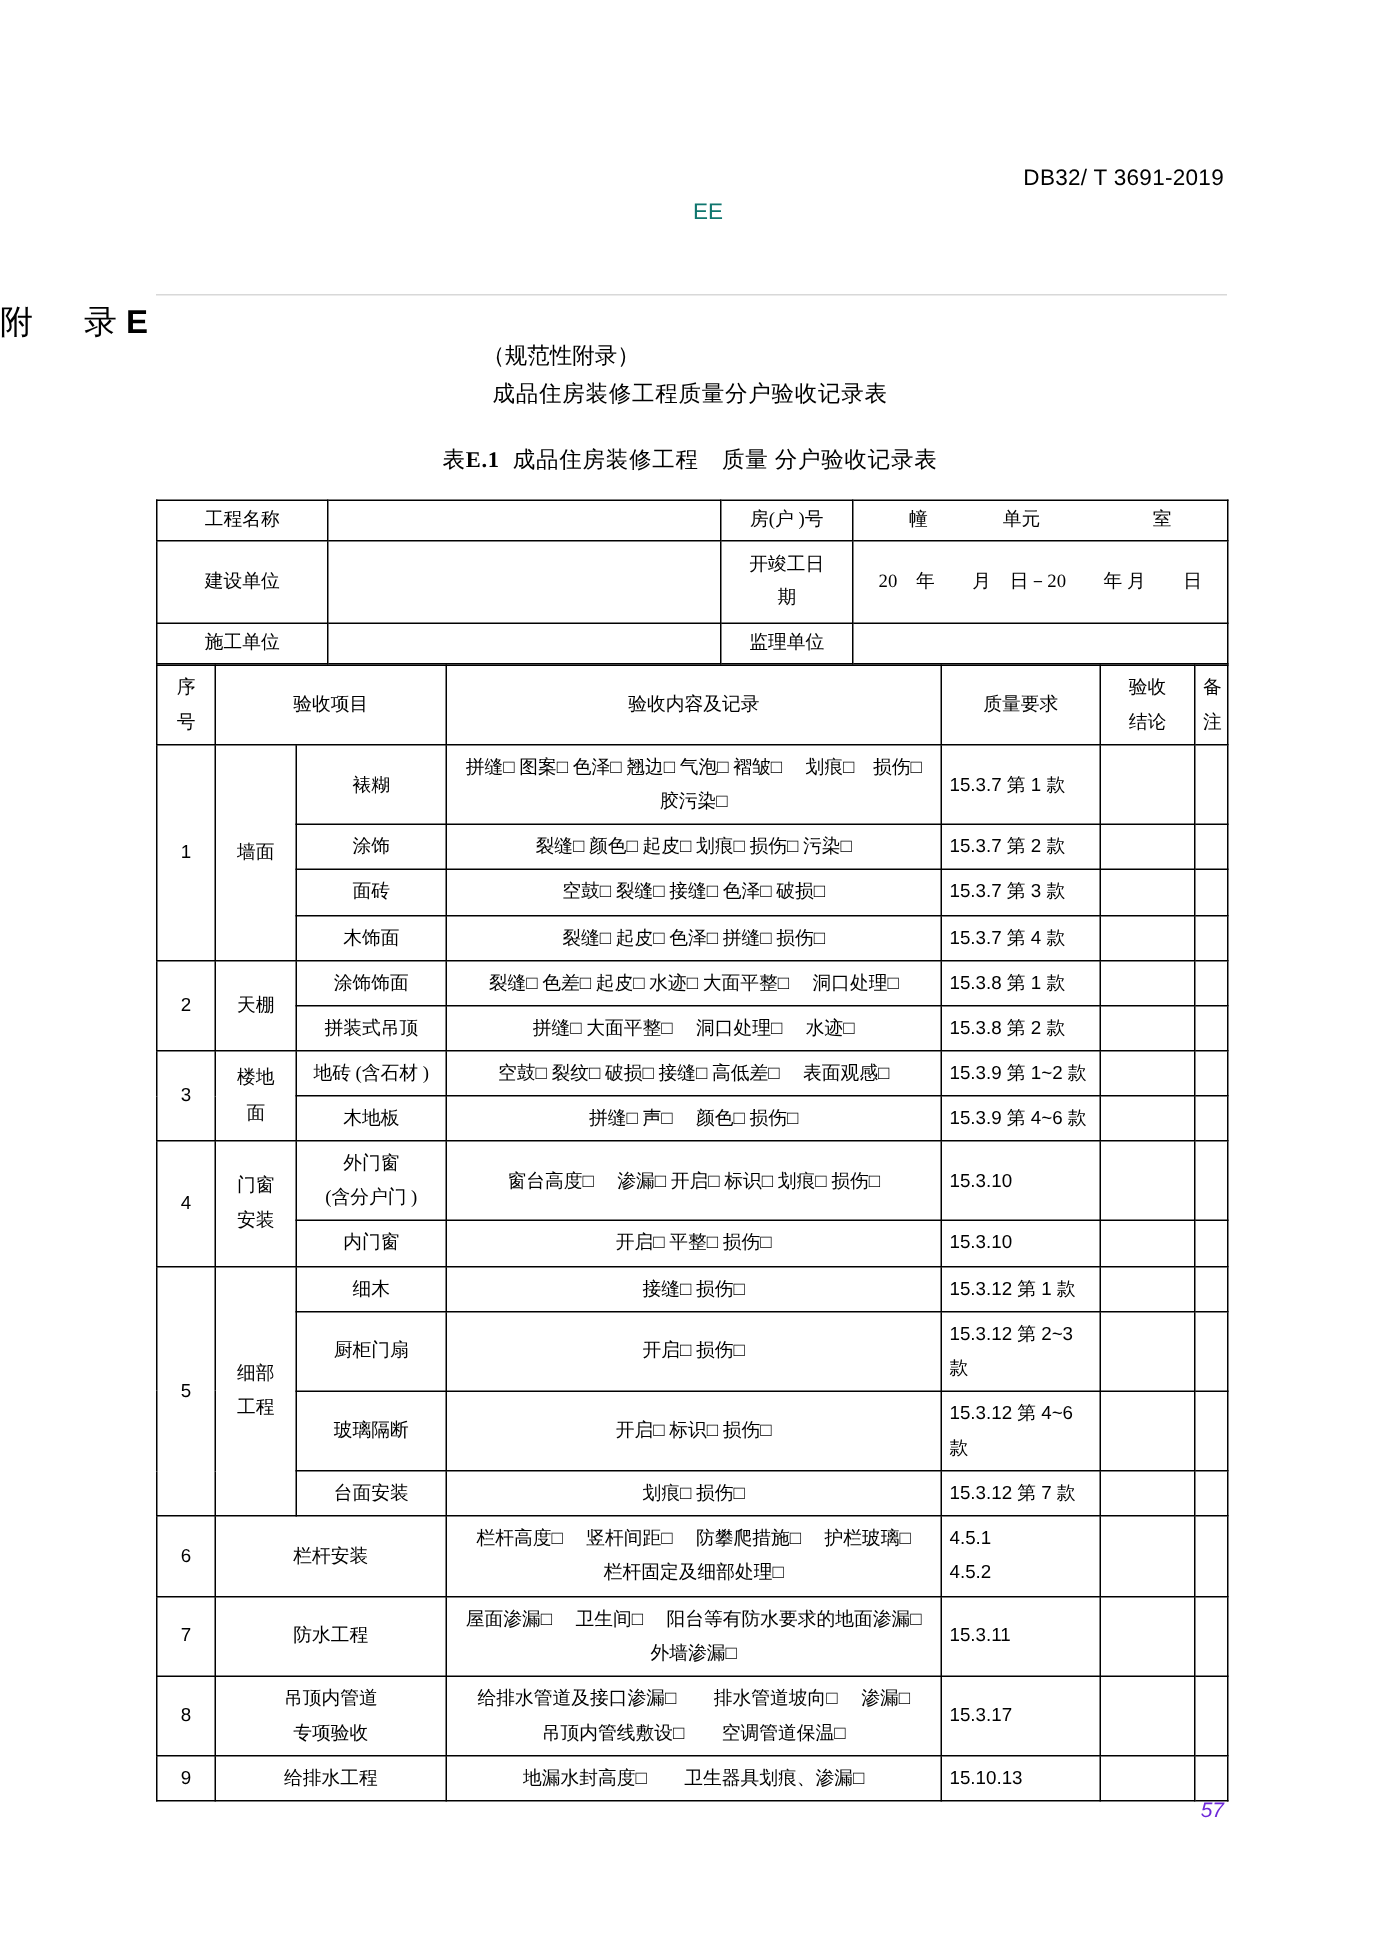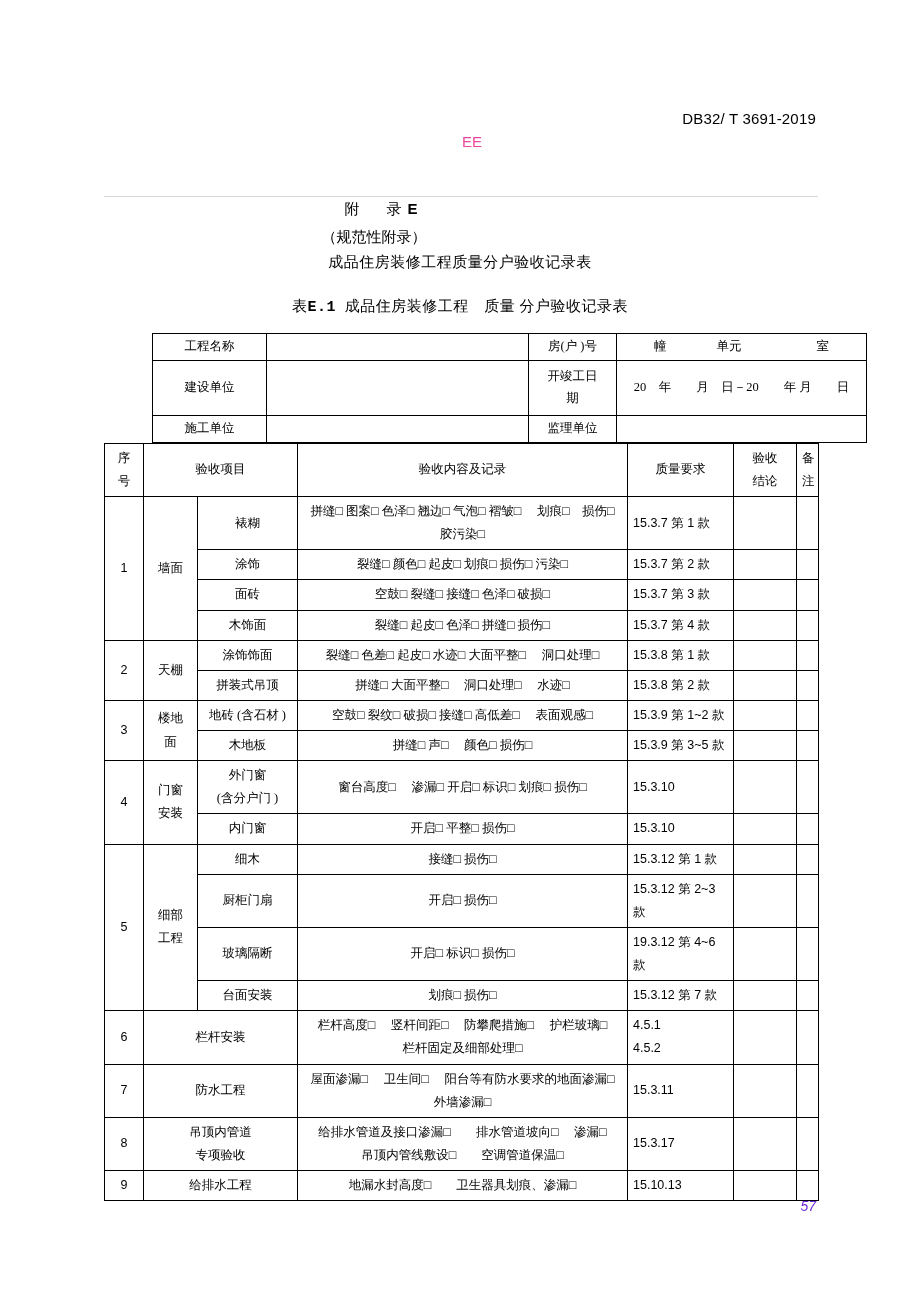--- a/index.html
+++ b/index.html
@@ -32,40 +32,40 @@
     font-size: 15px;
     letter-spacing: 0.2px;
     white-space: nowrap;
   }
   .head-mark {
     position: absolute;
     left: 462px;
     top: 133px;
     font-family: "Liberation Sans", "DejaVu Sans", sans-serif;
     font-size: 15px;
-    color: #ec4899;
+    color: #0f766e;
     text-align: right;
   }
 
   .rule {
     position: absolute;
     left: 104px;
     top: 196px;
     width: 714px;
     height: 1px;
     background: #d8d8d8;
   }
 
   
   .annex-title {
     position: absolute;
     left: 0; top: 200px;
     width: 768px;
-    text-align: center;
-    font-size: 15px;
+    text-align: left;
+    font-size: 22px;
     letter-spacing: 6px;
   }
   .annex-title .lat {
     font-family: "Liberation Sans", "DejaVu Sans", sans-serif;
     font-weight: bold;
   }
   .annex-sub {
     position: absolute;
     left: 0; top: 228px;
     width: 748px;
@@ -82,36 +82,35 @@
   }
   .table-caption {
     position: absolute;
     left: 0; top: 297px;
     width: 920px;
     text-align: center;
     font-size: 15px;
     letter-spacing: 0.5px;
   }
   .table-caption .lat {
-    font-family: Liberation Mono, monospace;
+    font-family: Liberation Serif, serif;
     font-weight: bold;
   }
 
   
   .tbl-wrap {
     position: absolute;
     left: 104px;
     top: 333px;
     width: 714px;
   }
   table.form {
     border-collapse: collapse;
     width: 714px;
     table-layout: fixed;
-    margin-left: 48px;
   }
   table.form td {
     border: 1px solid #000000;
     font-size: 12.5px;
     vertical-align: middle;
     padding: 2px 4px;
     line-height: 1.75;
   }
   td.lbl {
     text-align: center;
@@ -314,21 +313,21 @@
             </td>
             <td class="c-sub">地砖 (含石材 )</td>
             <td class="c-content">空鼓□  裂纹□  破损□  接缝□  高低差□　 表面观感□</td>
             <td class="c-req">15.3.9 第 1~2 款</td>
             <td class="c-res">&nbsp;</td>
             <td class="c-rem">&nbsp;</td>
           </tr>
           <tr>
             <td class="c-sub">木地板</td>
             <td class="c-content">拼缝□  声□　 颜色□  损伤□</td>
-            <td class="c-req">15.3.9 第 3~5 款</td>
+            <td class="c-req">15.3.9 第 4~6 款</td>
             <td class="c-res">&nbsp;</td>
             <td class="c-rem">&nbsp;</td>
           </tr>
           <tr>
             <td class="c-no" rowspan="2">4</td>
             <td class="c-grp" rowspan="2">
               <span class="vstack">门窗</span>
               <span class="vstack">安装</span>
             </td>
             <td class="c-sub">
@@ -362,21 +361,21 @@
           <tr>
             <td class="c-sub">厨柜门扇</td>
             <td class="c-content">开启□  损伤□</td>
             <td class="c-req">15.3.12  第 2~3 款</td>
             <td class="c-res">&nbsp;</td>
             <td class="c-rem">&nbsp;</td>
           </tr>
           <tr>
             <td class="c-sub">玻璃隔断</td>
             <td class="c-content">开启□  标识□  损伤□</td>
-            <td class="c-req">19.3.12  第 4~6 款</td>
+            <td class="c-req">15.3.12  第 4~6 款</td>
             <td class="c-res">&nbsp;</td>
             <td class="c-rem">&nbsp;</td>
           </tr>
           <tr>
             <td class="c-sub">台面安装</td>
             <td class="c-content">划痕□  损伤□</td>
             <td class="c-req">15.3.12 第 7 款</td>
             <td class="c-res">&nbsp;</td>
             <td class="c-rem">&nbsp;</td>
           </tr>

